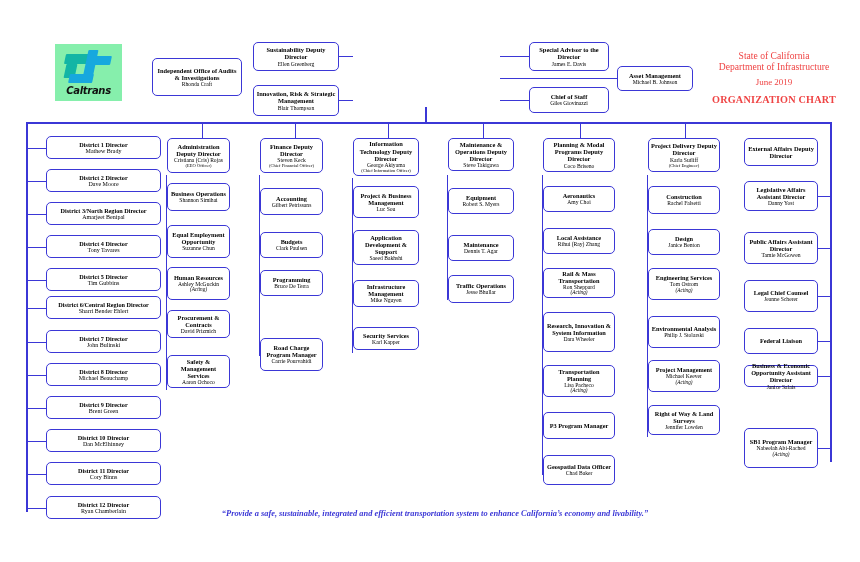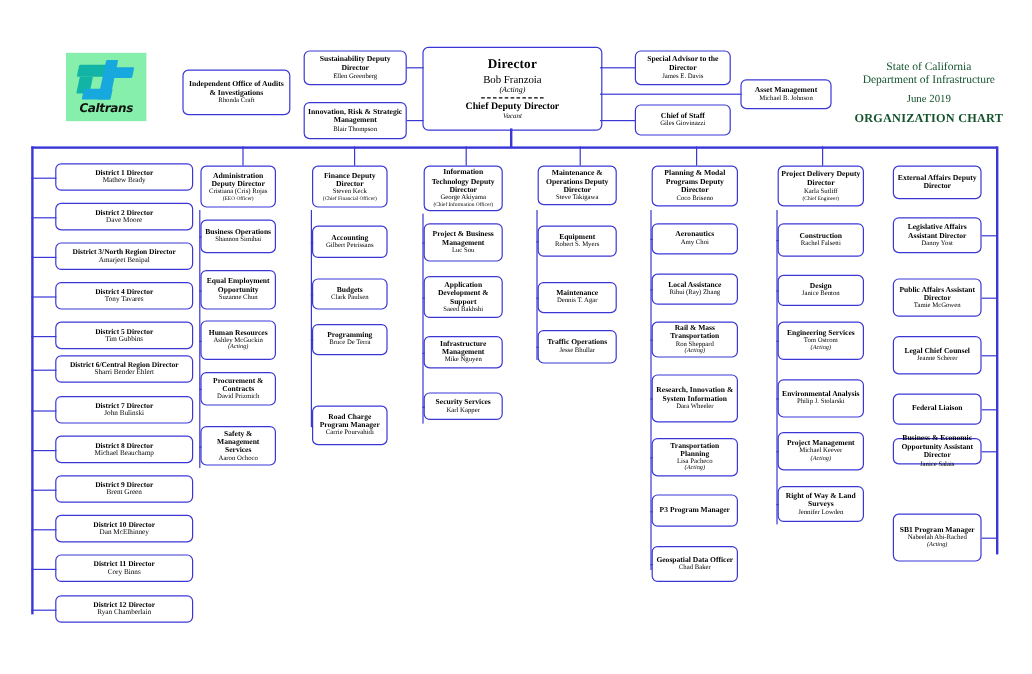--- a/index.html
+++ b/index.html
@@ -50,21 +50,21 @@
   #director-box .d-rule{
     width:52px;border-top:1px dashed #000;margin:2px 0 2px 0;height:0;
   }
   #director-box .d-cdd{font-size:8.2px;font-weight:bold;}
   #director-box .d-vac{font-size:5.8px;font-style:italic;margin-top:1px;}
 
   
   #title-block{
     position:absolute;left:690px;top:42px;width:168px;height:71px;
     display:flex;flex-direction:column;align-items:center;justify-content:center;
-    text-align:center;background:#fff;color:#14532d;
+    text-align:center;background:#fff;color:#ef4444;
   }
   #title-block .tb-l1{font-size:9.6px;}
   #title-block .tb-l2{font-size:9.6px;}
   #title-block .tb-date{font-size:9px;margin-top:5px;}
   #title-block .tb-oc{font-size:10.2px;font-weight:bold;margin-top:7px;letter-spacing:.2px;}
 
   
   #logo-block{
     position:absolute;left:55px;top:44px;width:67px;height:57px;background:#86efac;
     display:flex;flex-direction:column;align-items:center;justify-content:center;
@@ -126,28 +126,20 @@
     <div id="logo-word">Caltrans</div>
   </div>
 
   <div id="title-block">
     <div class="tb-l1">State of California</div>
     <div class="tb-l2">Department of Infrastructure</div>
     <div class="tb-date">June 2019</div>
     <div class="tb-oc">ORGANIZATION CHART</div>
   </div>
 
-  <div id="director-box">
-    <div class="d-title">Director</div>
-    <div class="d-name">Bob Franzoia</div>
-    <div class="d-act">(Acting)</div>
-    <div class="d-rule"></div>
-    <div class="d-cdd">Chief Deputy Director</div>
-    <div class="d-vac">Vacant</div>
-  </div>
 
   <div class="node t-head" style="left:152px;top:58px;width:90px;height:38px;">
     <div class="ttl">Independent Office of Audits &amp; Investigations</div>
     <div class="nm">Rhonda Craft</div>
   </div>
 
   <div class="node t-head" style="left:253px;top:42px;width:86px;height:29px;">
     <div class="ttl">Sustainability Deputy Director</div>
     <div class="nm">Ellen Greenberg</div>
   </div>
@@ -464,14 +456,15 @@
       </div>
       <div class="ln" style="left: 818px; top: 376px; width: 12px; height: 1.4px;"></div>
       <div class="node t-unit" style="left: 744px; top: 428px; width: 74px; height: 40px;">
         <div class="ttl">SB1 Program Manager</div>
         <div class="nm">Nabeelah Abi-Rached</div>
         <div class="act">(Acting)</div>
       </div>
       <div class="ln" style="left: 818px; top: 448px; width: 12px; height: 1.4px;"></div>
     </div>
 
+  <div id="tagline">“Provide a safe, sustainable, integrated and efficient transportation system to enhance California’s economy and livability.”</div>
 
 </div>
 
 </body></html>

